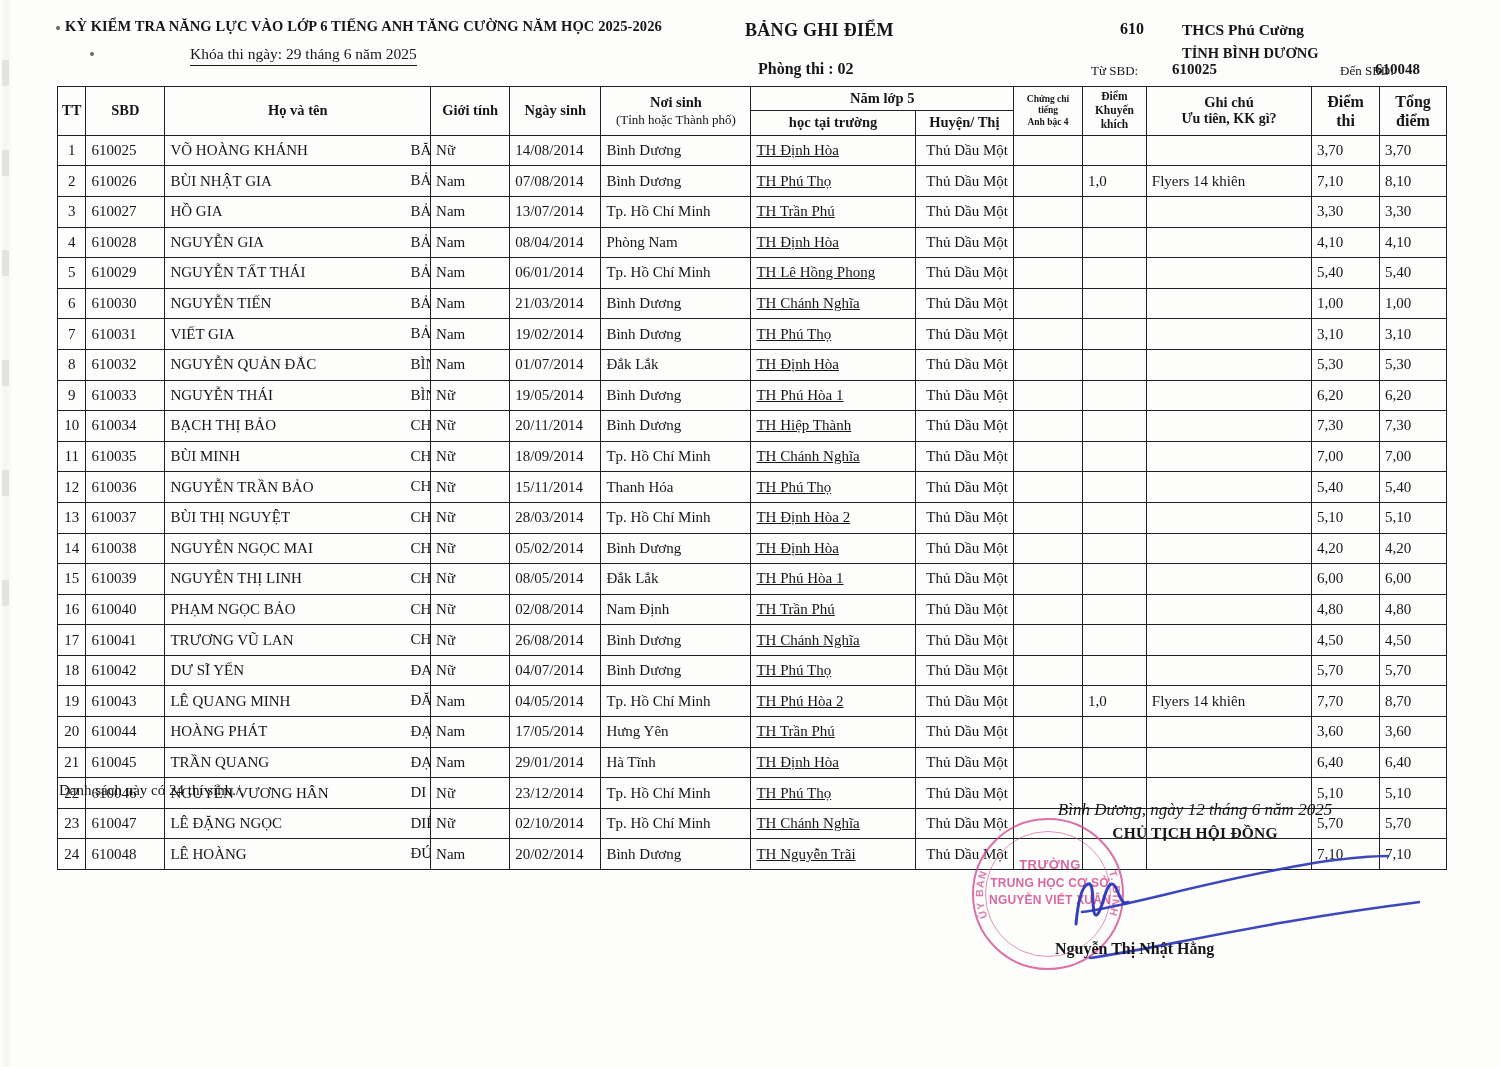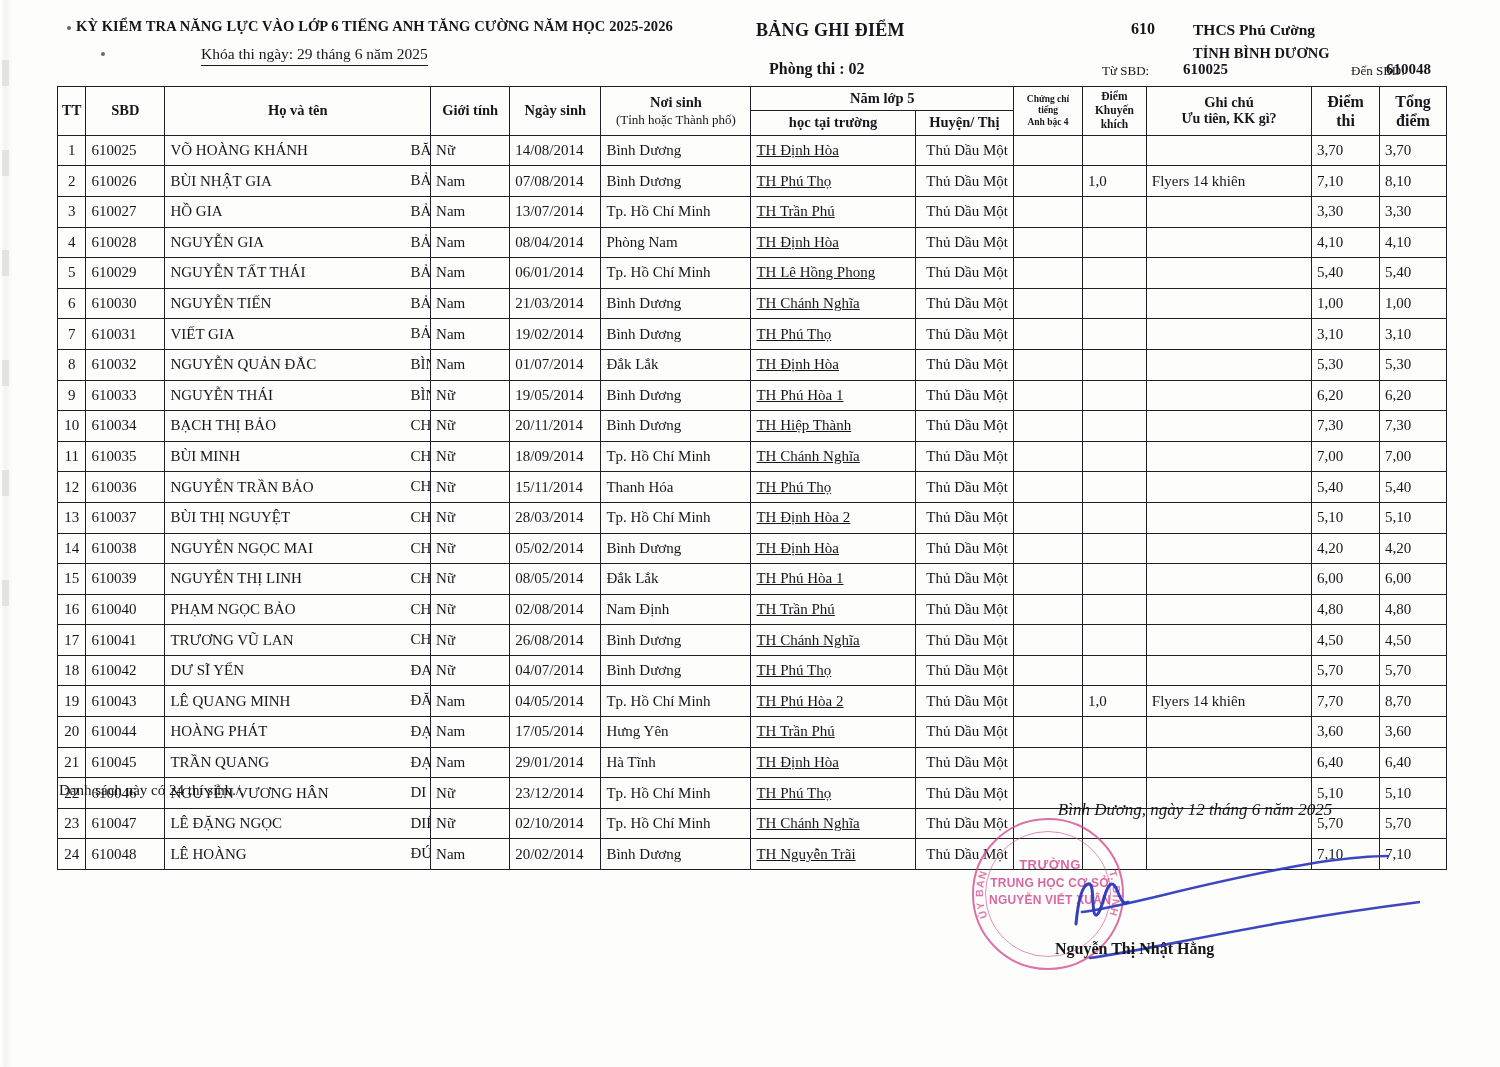--- a/index.html
+++ b/index.html
@@ -35,21 +35,21 @@
     left: 2px;
     width: 7px; height: 26px;
     background: #dcdcda;
     opacity: .75;
   }
 
   
   .hdr {
     position: absolute;
     left: 0; top: 0;
-    width: 1488px; height: 86px; margin-left: 11px;
+    width: 1488px; height: 86px;
   }
   .hdr-title {
     position: absolute;
     left: 65px; top: 18px;
     font-size: 14.5px;
     font-weight: bold;
     letter-spacing: .1px;
     white-space: nowrap;
   }
   .hdr-date-wrap {
@@ -734,20 +734,21 @@
             <td class="c-total">7,10</td>
           </tr>
         </tbody>
     </table>
   </div>
 
   <div class="count-note">Danh sách này có 24 thí sinh./.</div>
 
   <div class="sign-block">
     <div class="sign-place">Bình Dương, ngày 12 tháng 6 năm 2025</div>
+    <div class="sign-role">CHỦ TỊCH HỘI ĐỒNG</div>
   </div>
 
   <div class="stamp">
     <div class="ring-outer"></div>
     <div class="ring-inner"></div>
     <svg class="stamp-arc" viewBox="0 0 152 152">
       <defs>
         <path id="arcL" d="M 16,100 A 62,62 0 0 1 16,52" fill="none"></path>
         <path id="arcR" d="M 136,52 A 62,62 0 0 1 136,100" fill="none"></path>
       </defs>

